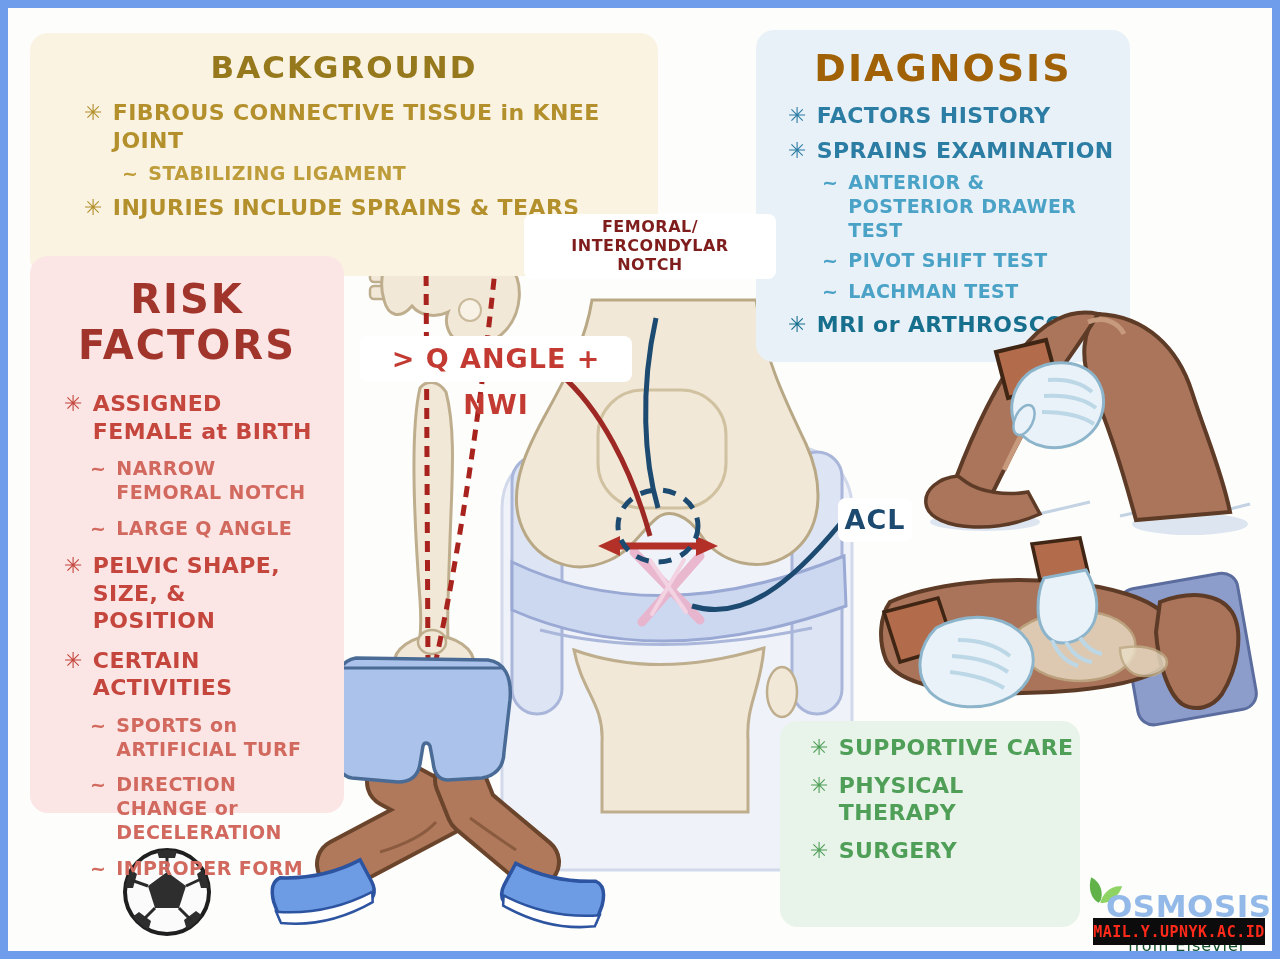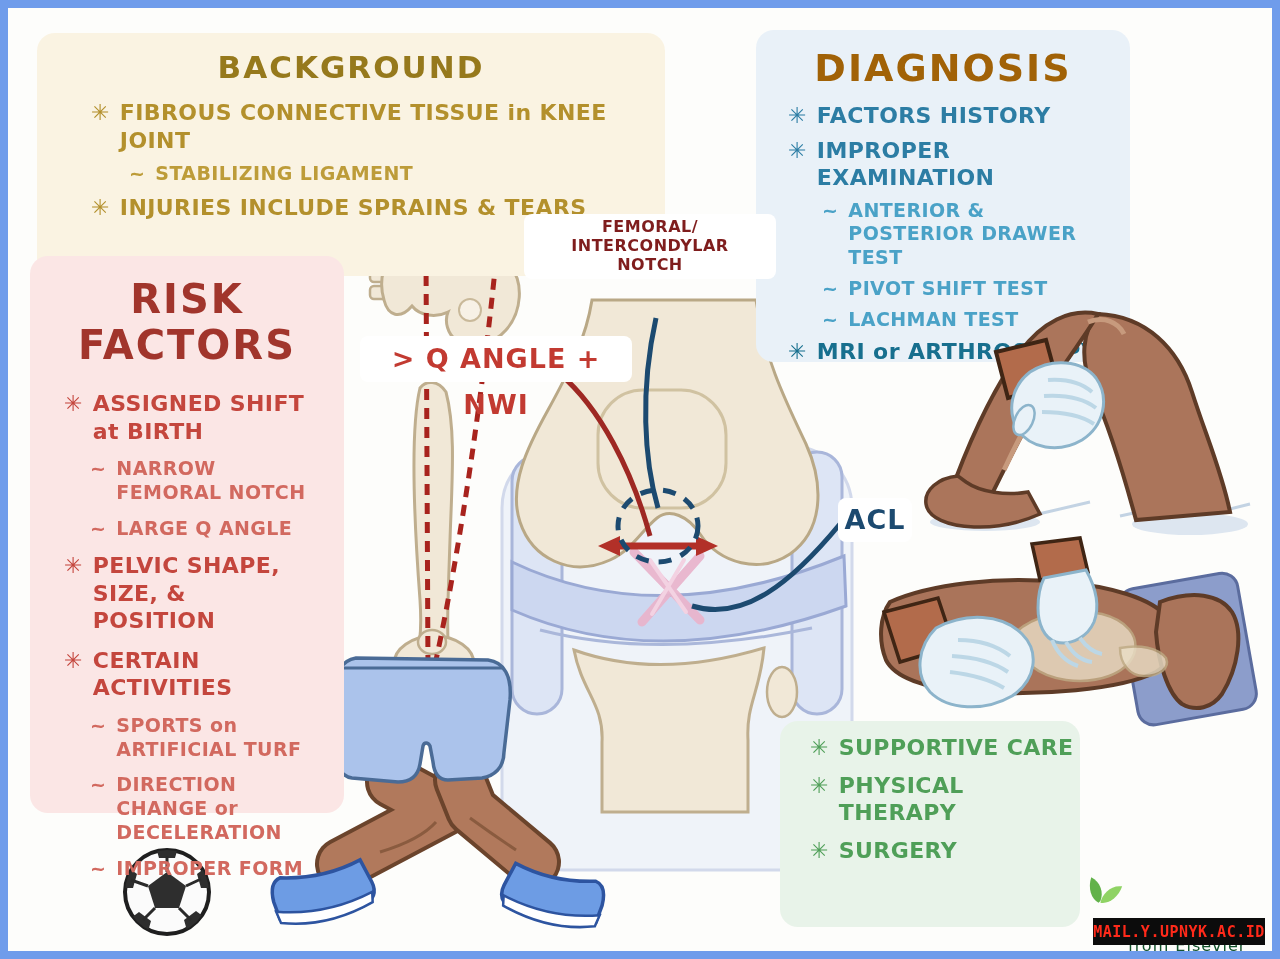--- a/index.html
+++ b/index.html
@@ -8,21 +8,21 @@
   .canvas { position:absolute; left:8px; top:8px; right:8px; bottom:8px; background:#fdfdfb; overflow:hidden; }
   svg.art { position:absolute; left:0; top:0; width:1264px; height:943px; pointer-events:none; }
   #art-base { z-index:1; }
   .box { position:absolute; border-radius:18px; z-index:2; }
   .box h2 { text-align:center; font-weight:700; letter-spacing:2px; }
   .items { display:flex; flex-direction:column; }
   .it { display:flex; align-items:flex-start; font-weight:700; letter-spacing:.4px; line-height:1.25; }
   .it .bu { flex:none; margin-right:10px; }
 
   
-  #bg-box { left:22px; top:25px; width:628px; height:243px; background:#faf3e2;margin-left:7px; }
+  #bg-box { left:22px; top:25px; width:628px; height:243px; background:#faf3e2; }
   #bg-box h2 { margin-top:16px; font-size:31px; color:#96791c; }
   #bg-box .items { margin:14px 0 0 54px; gap:8px; }
   #bg-box .l1 { font-size:22px; color:#b3902c; }
   #bg-box .l2 { font-size:19px; color:#bd9c39; margin-left:38px; }
 
   
   #diag-box { left:748px; top:22px; width:374px; height:332px; background:#e9f1f8; }
   #diag-box h2 { margin-top:16px; font-size:38px; color:#a16207; }
   #diag-box .items { margin:12px 0 0 32px; gap:7px; }
   #diag-box .l1 { font-size:22px; color:#2c7da4; }
@@ -173,21 +173,21 @@
 
   <section class="box" id="diag-box">
     <h2>DIAGNOSIS</h2>
     <div class="items">
       <div class="it l1">
             <span class="bu">✳</span>
             <span class="tx">FACTORS HISTORY</span>
           </div>
       <div class="it l1">
             <span class="bu">✳</span>
-            <span class="tx">IMPROPER EXAMINATION</span>
+            <span class="tx">SPRAINS EXAMINATION</span>
           </div>
       <div class="it l2">
             <span class="bu">~</span>
             <span class="tx">ANTERIOR &amp; POSTERIOR DRAWER TEST</span>
           </div>
       <div class="it l2">
             <span class="bu">~</span>
             <span class="tx">PIVOT SHIFT TEST</span>
           </div>
       <div class="it l2">
@@ -199,21 +199,21 @@
             <span class="tx">MRI or ARTHROSCOPY</span>
           </div>
     </div>
   </section>
 
   <section class="box" id="risk-box">
     <h2>RISK FACTORS</h2>
     <div class="items">
       <div class="it l1">
             <span class="bu">✳</span>
-            <span class="tx">ASSIGNED SHIFT at BIRTH</span>
+            <span class="tx">ASSIGNED FEMALE at BIRTH</span>
           </div>
       <div class="it l2">
             <span class="bu">~</span>
             <span class="tx">NARROW FEMORAL NOTCH</span>
           </div>
       <div class="it l2">
             <span class="bu">~</span>
             <span class="tx">LARGE Q ANGLE</span>
           </div>
       <div class="it l1">
@@ -276,18 +276,19 @@
 INTERCONDYLAR
 NOTCH</div>
   <div class="lbl" id="label-qangle">&gt; Q ANGLE + NWI</div>
   <div class="lbl" id="label-acl">ACL</div>
 
   <div id="logo">
     <svg class="sprout" width="40" height="36" viewBox="0 0 44 36">
       <path d="M16 32 C8 28 4 16 8 4 C18 9 22 21 18 30 Z" fill="#62b24a"></path>
       <path d="M18 32 C20 22 30 12 42 14 C38 26 27 34 18 32 Z" fill="#8fd364"></path>
     </svg>
+    <div class="wordmark">OSMOSIS</div>
     <div class="tagline">from Elsevier</div>
   </div>
   <div id="watermark">MAIL.Y.UPNYK.AC.ID</div>
 
 </div>
 </div>
 
 </body></html>

